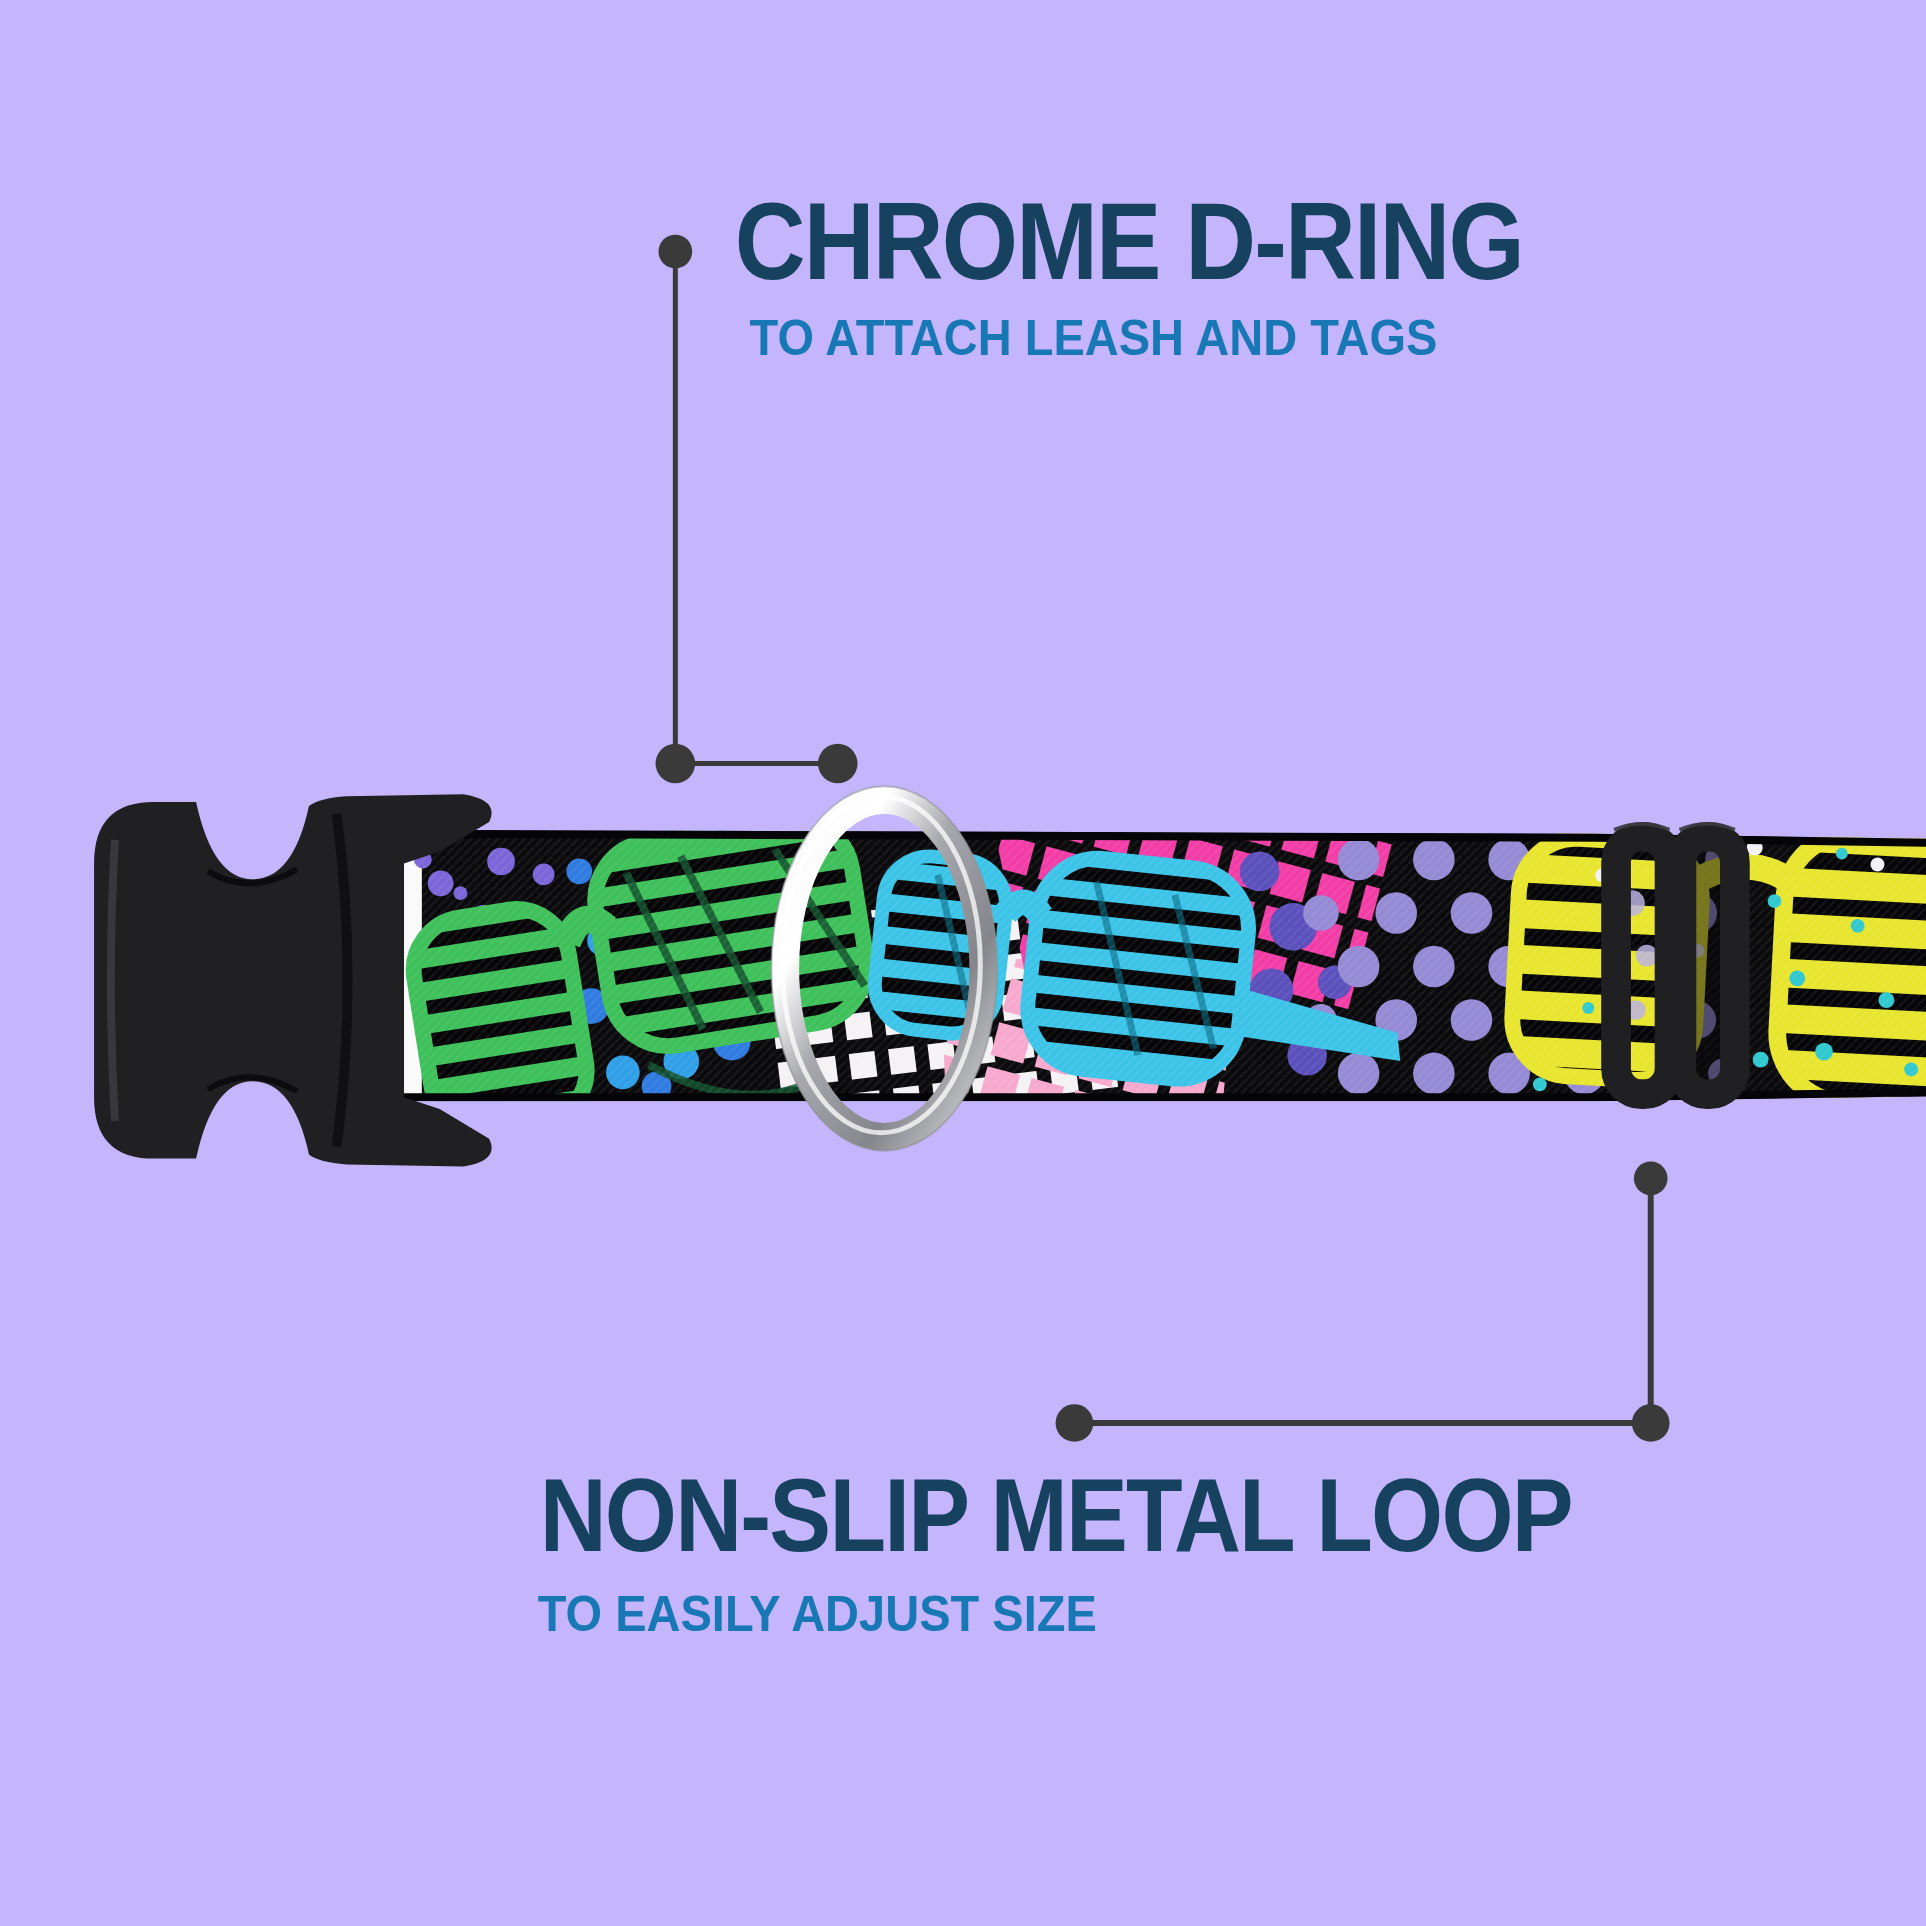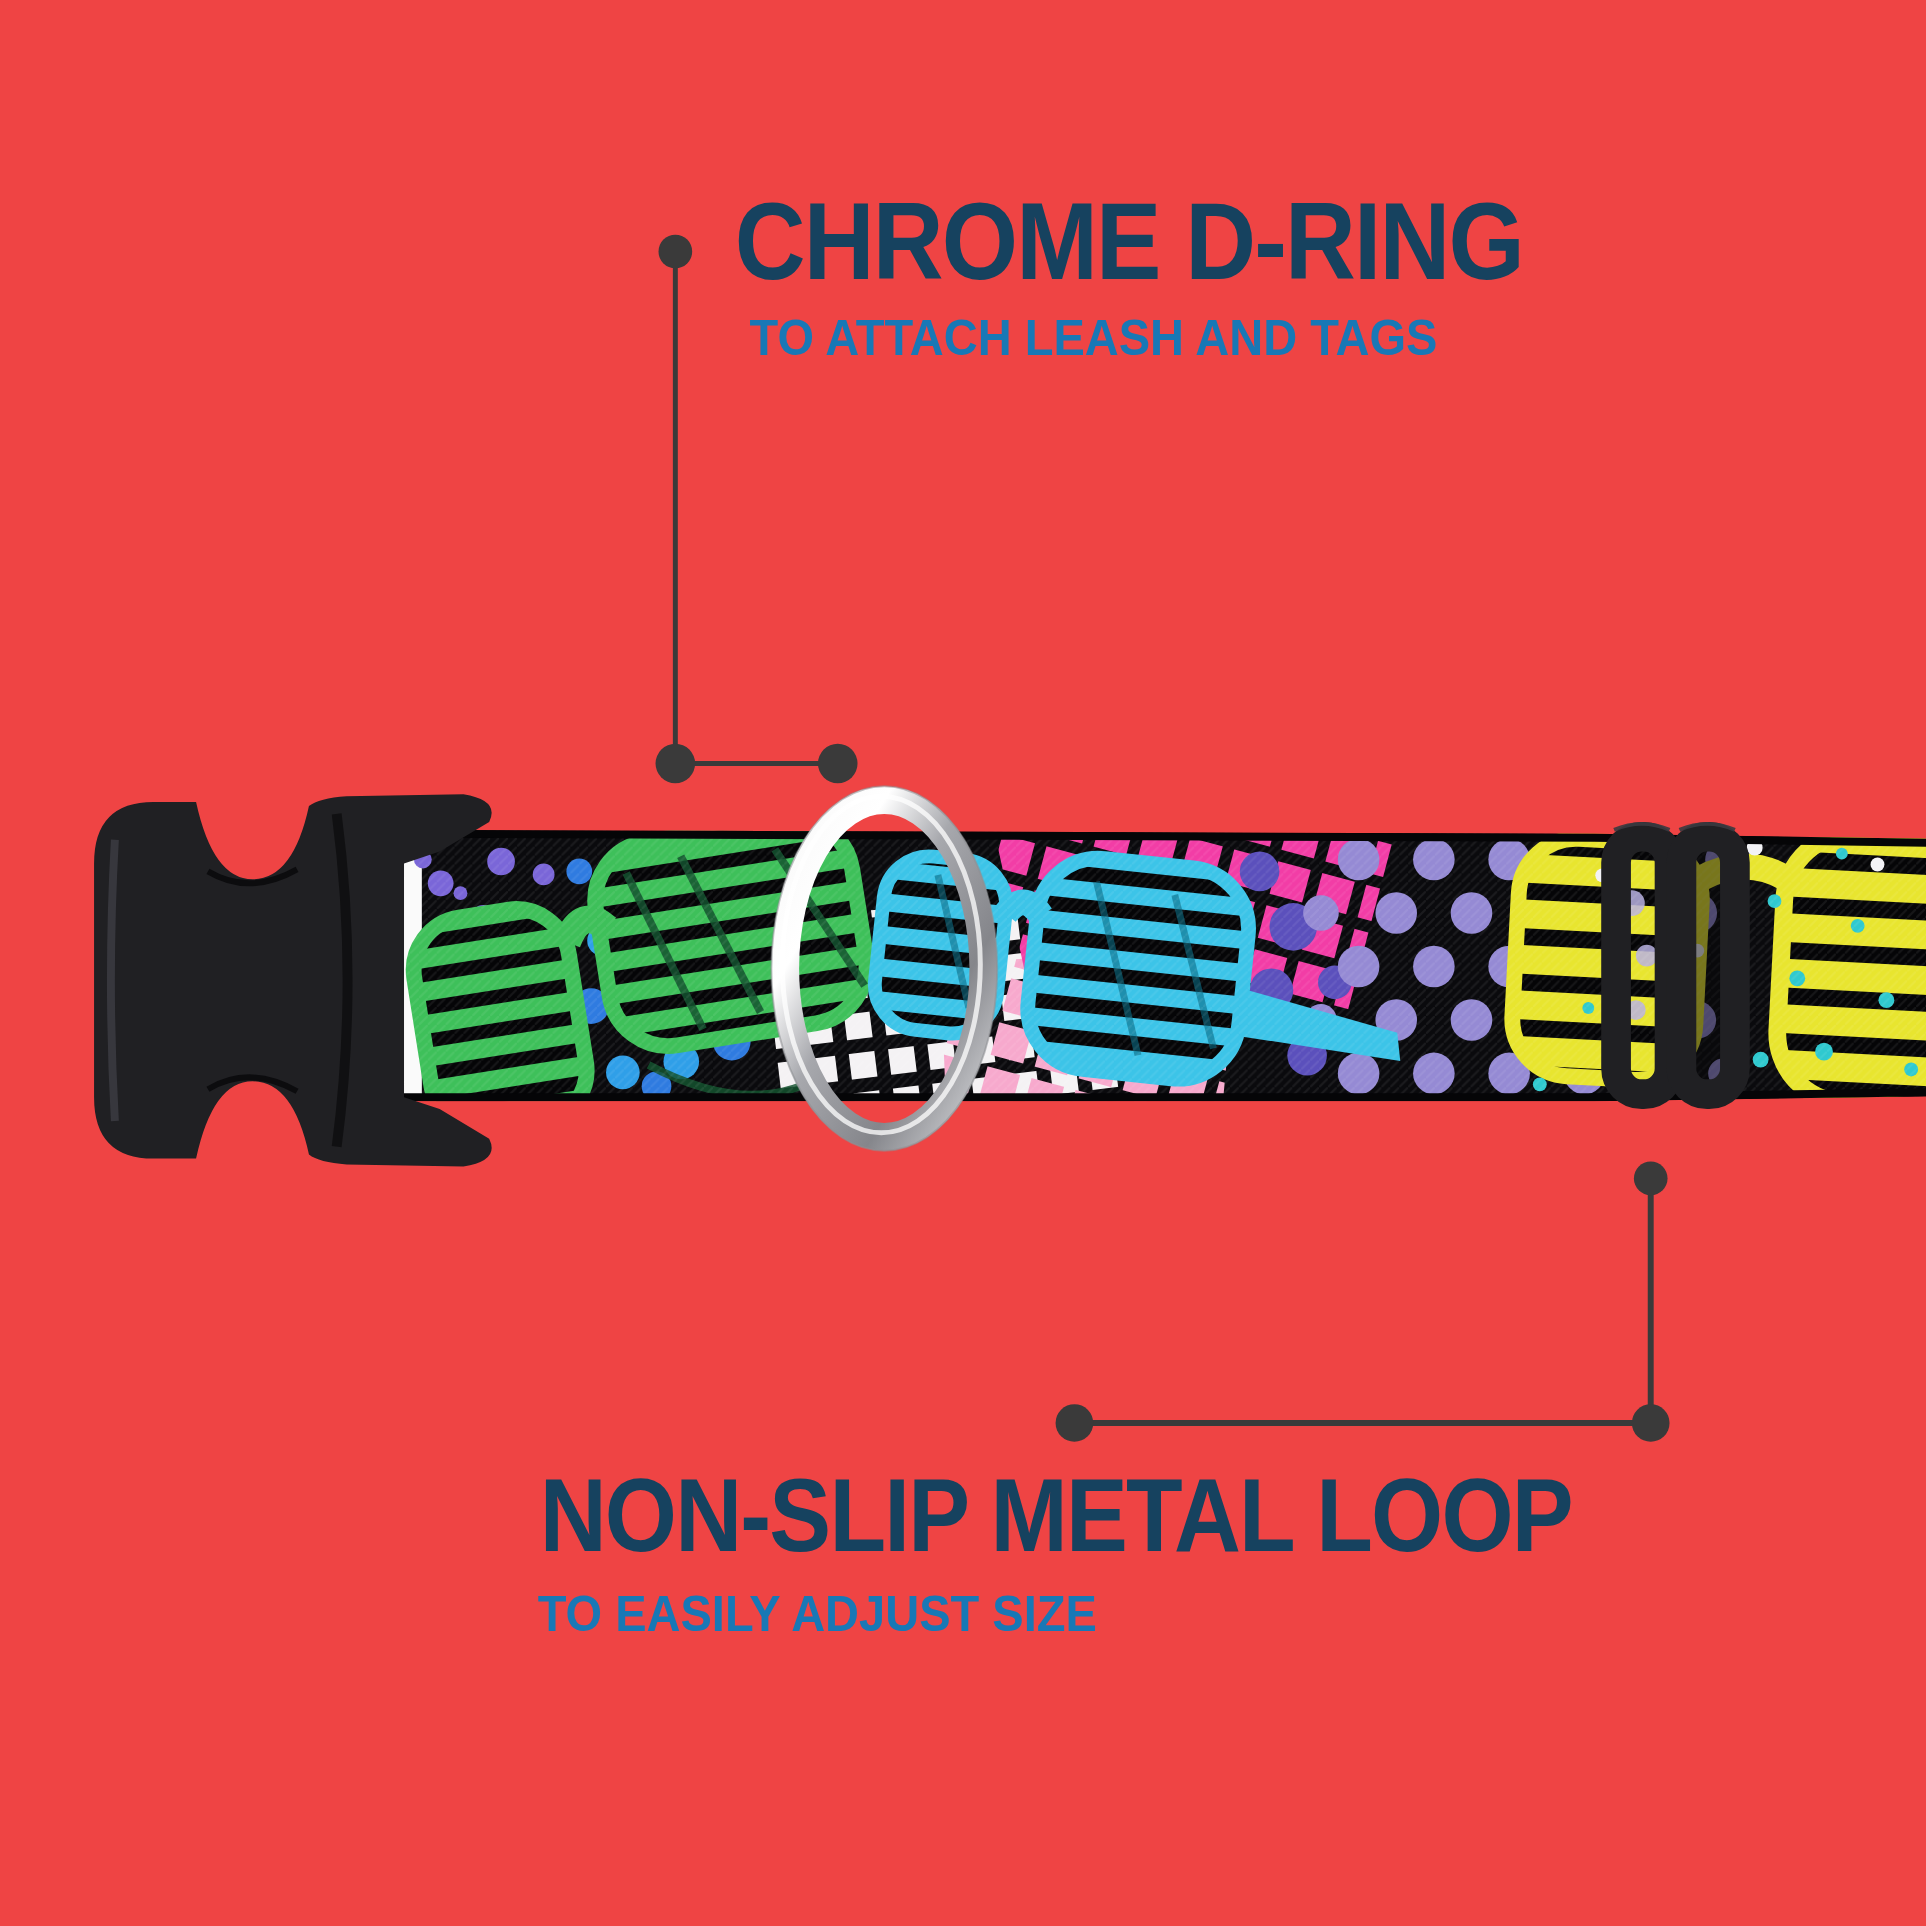--- a/index.html
+++ b/index.html
@@ -1,16 +1,16 @@
 <!DOCTYPE html>
 <html><head>
 <meta charset="utf-8">
 <style>
   html,body{margin:0;padding:0;background:#ffffff;}
-  #stage{position:relative;width:1927px;height:1927px;background:#ef4444;overflow:hidden;}
+  #stage{position:relative;width:1927px;height:1927px;background:#c4b5fd;overflow:hidden;}
   svg{position:absolute;left:0;top:0;}
   text{font-family:"Liberation Sans", sans-serif;font-weight:bold;}
 </style>
 </head>
 <body>
 
 <div id="stage">
 <svg width="1927" height="1927" viewBox="0 0 1946 1946">
   <defs>
     <linearGradient id="chromeGrad" x1="0" y1="0" x2="1" y2="1">

